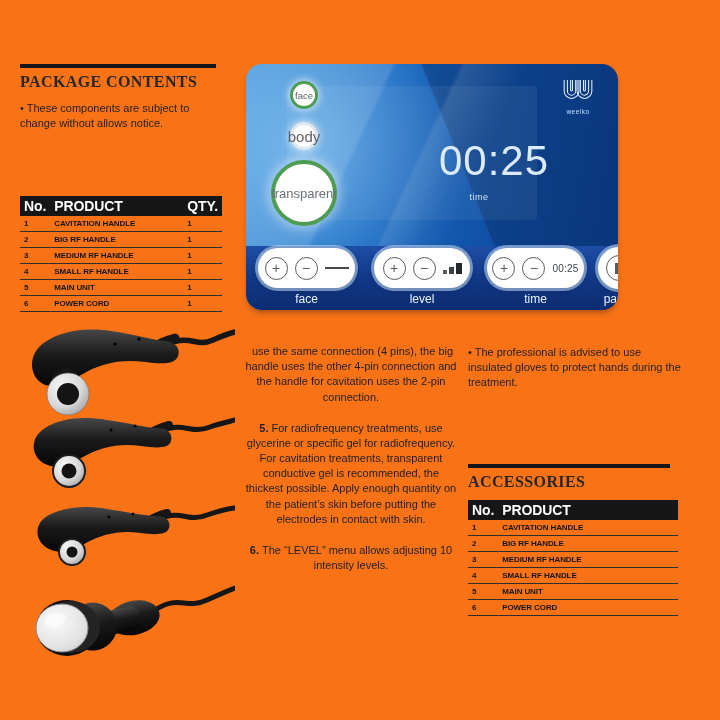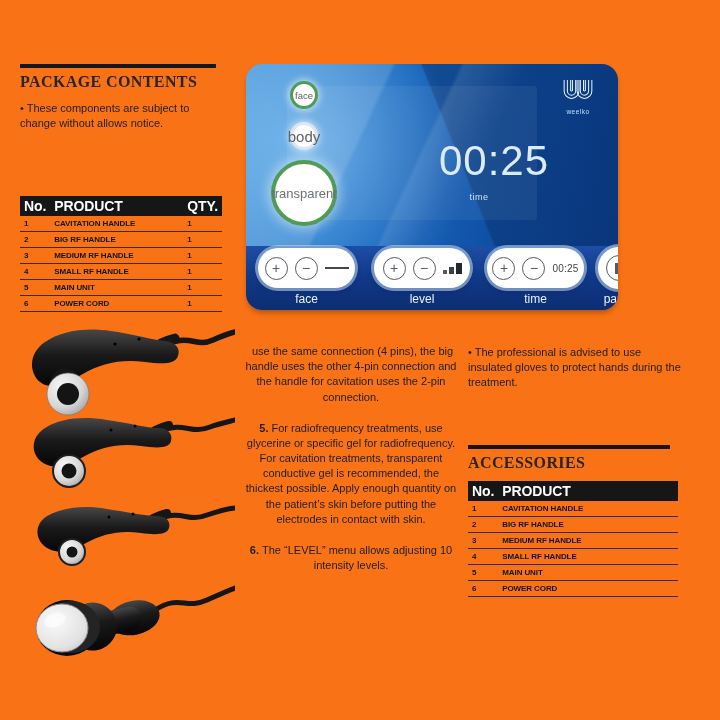--- a/index.html
+++ b/index.html
@@ -240,21 +240,21 @@
   <div class="abs" style="left:243px; top:344px; width:216px;text-align:center;">
     <p class="body-text" style="margin-bottom:16px;"><b></b><span>use the same connection (4 pins), the big handle uses the other 4-pin connection and the handle for cavitation uses the 2-pin connection.</span></p>
     <p class="body-text" style="margin-bottom:16px;"><b>5.</b><span>For radiofrequency treatments, use glycerine or specific gel for radiofrequency. For cavitation treatments, transparent conductive gel is recommended, the thickest possible. Apply enough quantity on the patient’s skin before putting the electrodes in contact with skin.</span></p>
     <p class="body-text" style="margin-bottom:28px;"><b>6.</b><span>The “LEVEL” menu allows adjusting 10 intensity levels.</span></p>
   </div>
 
   <div class="abs" style="left:468px; top:345px; width:215px;">
     <p class="body-text">• The professional is advised to use insulated gloves to protect hands during the treatment.</p>
   </div>
 
-  <div class="abs" style="left:468px; top:445px; width:212px;">
+  <div class="abs" style="left:468px; top:464px; width:212px;">
     <div class="rule" style="width:202px;"></div>
     <div class="serif-head" style="margin-top:5px;">ACCESSORIES</div>
     <table class="dtable" style="margin-top:9px; width:210px;">
       <thead>
         <tr>
           <th class="c-no">No.</th>
           <th>PRODUCT</th>
         </tr>
       </thead>
       <tbody>

